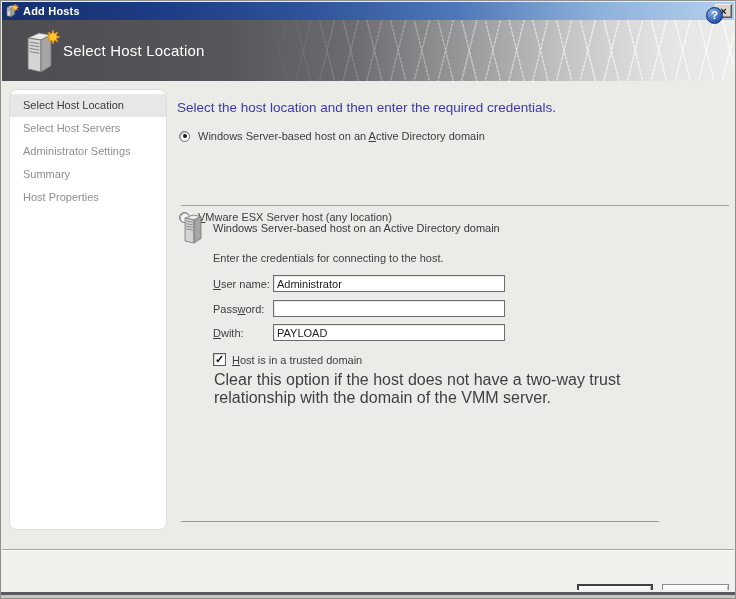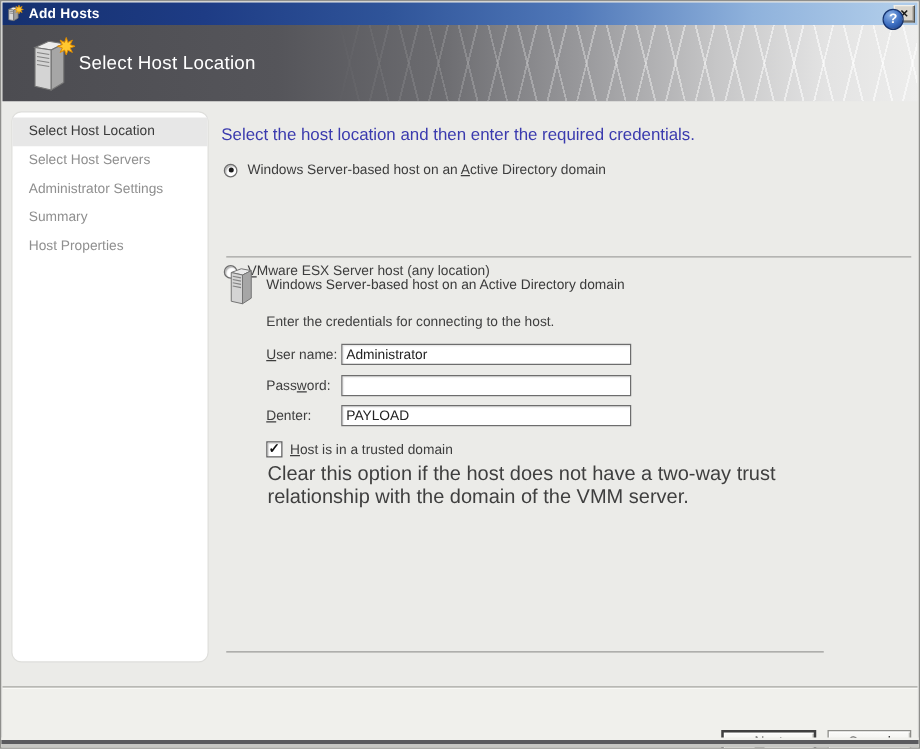--- a/index.html
+++ b/index.html
@@ -168,21 +168,21 @@
   </svg>
   <div class="section-title">Windows Server-based host on an Active Directory domain</div>
   <div class="instruction">Enter the credentials for connecting to the host.</div>
 
   <div class="field-label" style="top:277px;"><span></span><span class="accel">U</span><span>ser name:</span></div>
   <input class="field-input" style="top: 274px;" type="text" value="Administrator">
 
   <div class="field-label" style="top:302px;"><span>Pass</span><span class="accel">w</span><span>ord:</span></div>
   <input class="field-input" style="top: 299px;" type="password" value="">
 
-  <div class="field-label" style="top:326px;"><span></span><span class="accel">D</span><span>enter:</span></div>
+  <div class="field-label" style="top:326px;"><span></span><span class="accel">D</span><span>with:</span></div>
   <input class="field-input" style="top: 323px;" type="text" value="PAYLOAD">
 
   <div class="check-row">
     <span class="checkbox"><span>✓</span></span>
     <span class="lbl"><span></span><span class="accel">H</span><span>ost is in a trusted domain</span></span>
   </div>
   <div class="check-note">Clear this option if the host does not have a two-way trust relationship with the domain of the VMM server.</div>
 
   <div class="sep sep2"></div>
 

